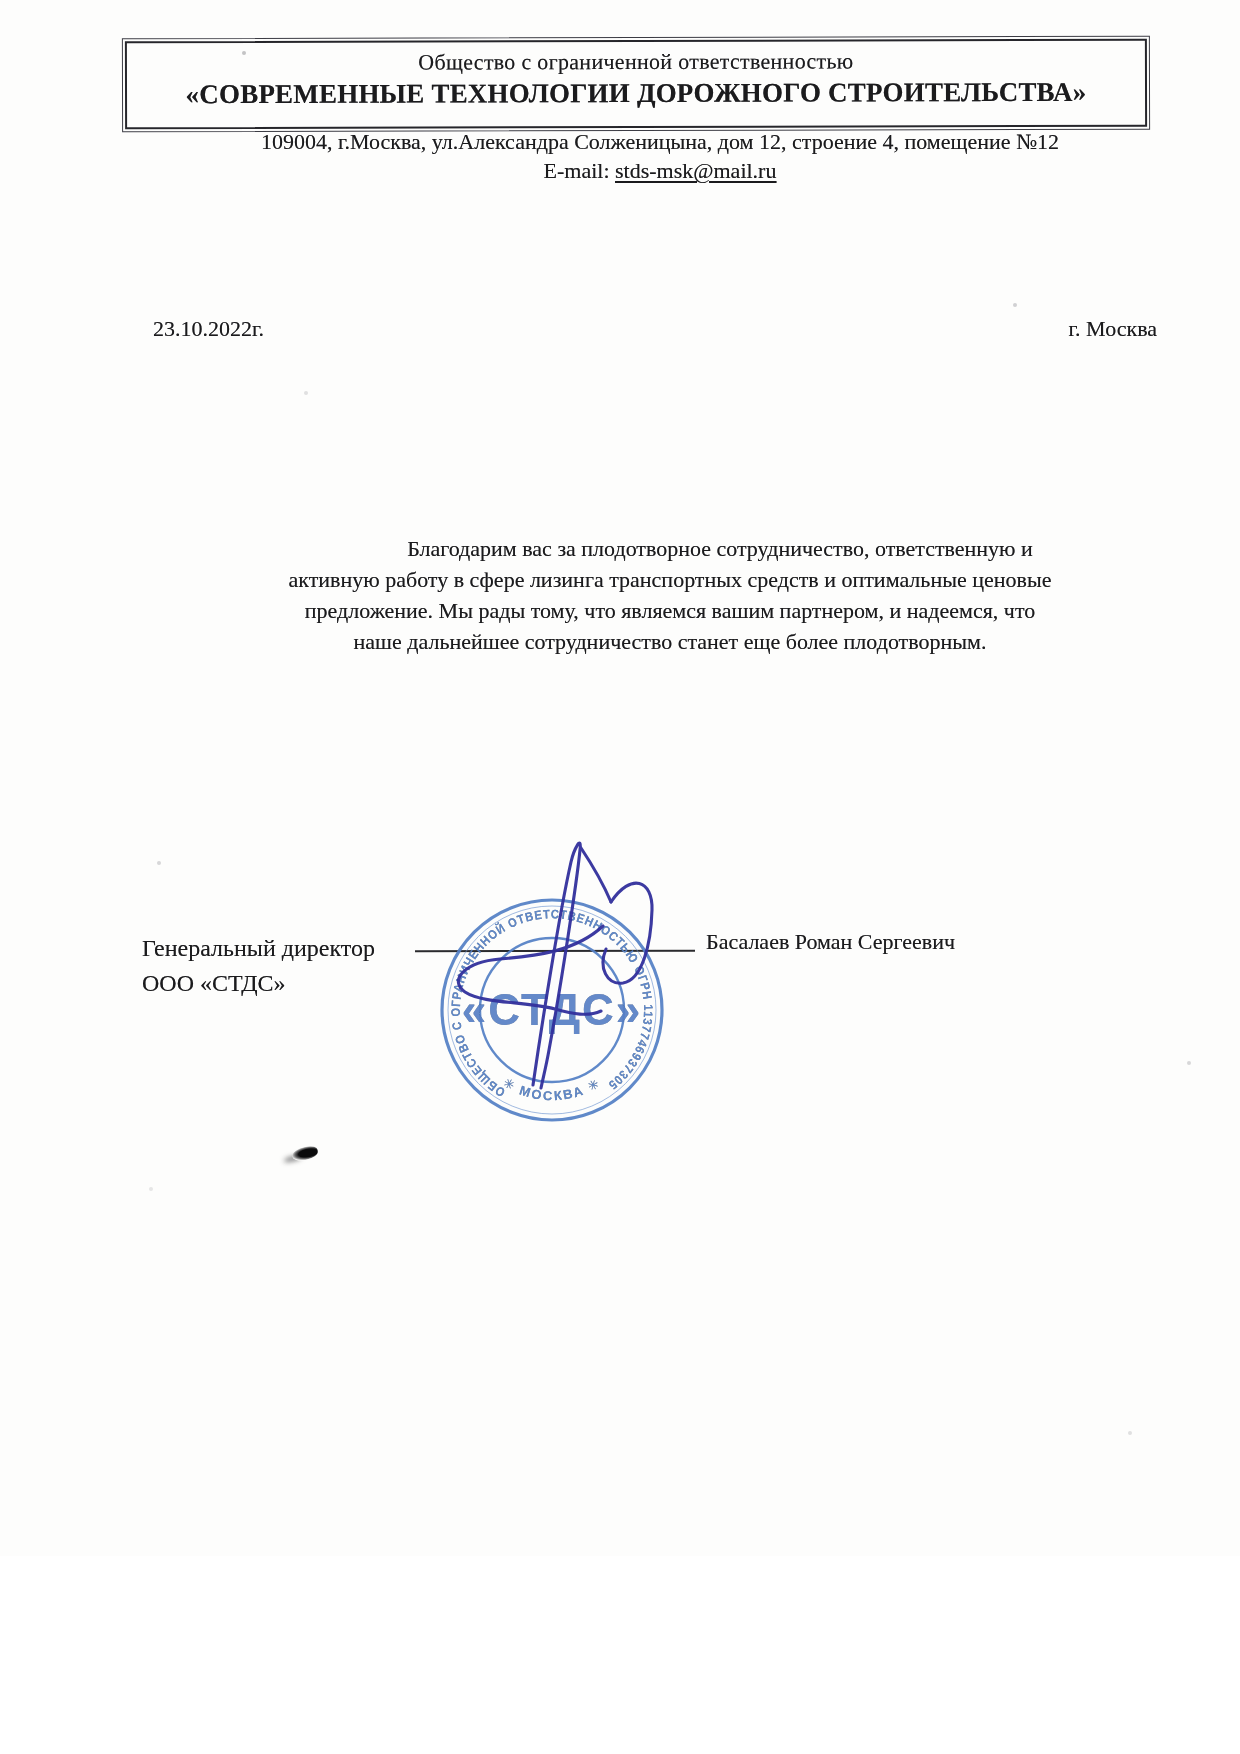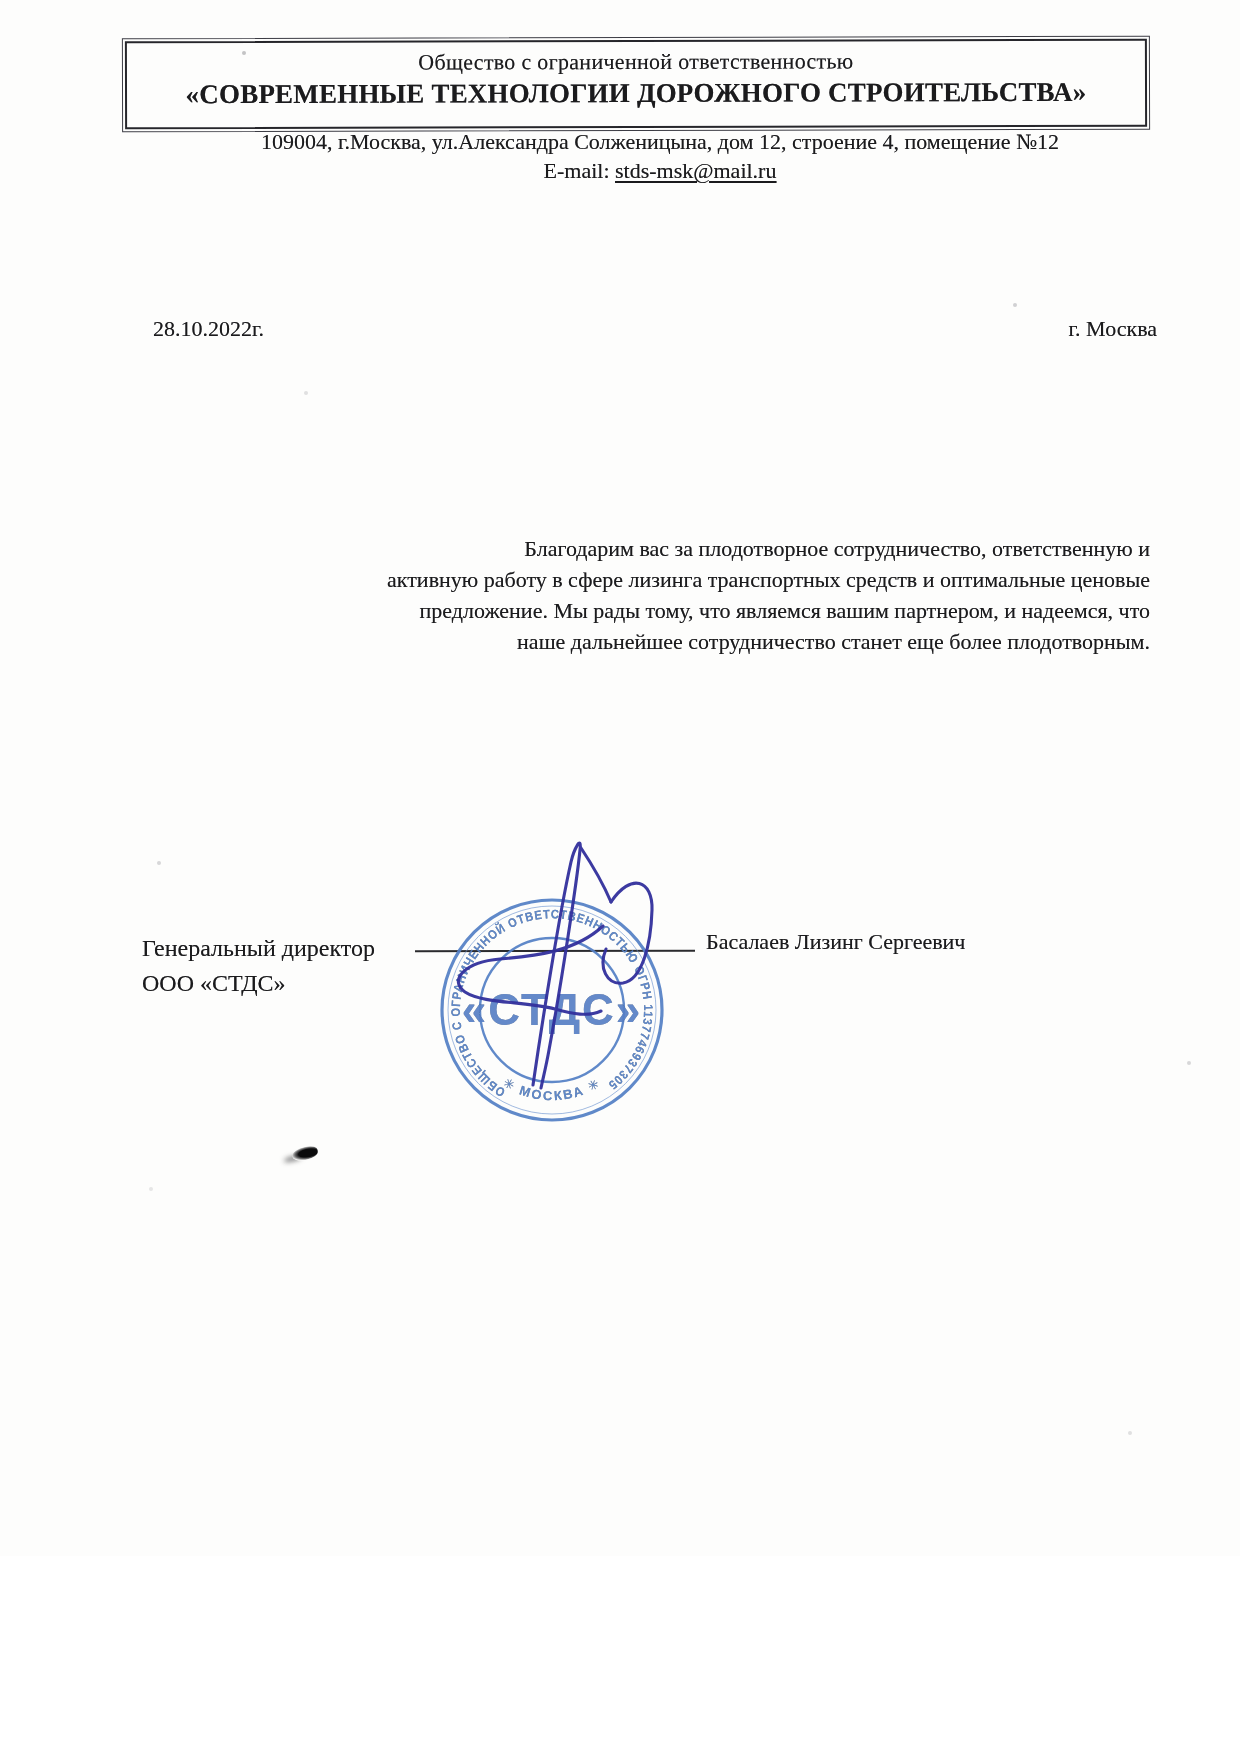--- a/index.html
+++ b/index.html
@@ -37,21 +37,21 @@
   .city{ position:absolute; right:83px; top:0; }
 
   .salutation{
     position:absolute; left:400px; top:429px;
     font-size:23px; font-weight:bold; letter-spacing:.2px;
   }
 
   .para{
     position:absolute; left:190px; width:960px;
     font-size:22px; line-height:31px;
-    white-space:pre-line; text-indent:100px; text-align:right;
+    white-space:pre-line; text-indent:100px; text-align:center;
   }
   .p1{ top:533px; }
   .p2{ top:671px; }
 
   .sig-title{ position:absolute; left:142px; top:931px; font-size:24px; line-height:35px; }
   .sig-line{
     position:absolute; left:415px; top:950px; width:280px; height:2px;
     background:#2b2b2e; transform:rotate(-0.15deg);
   }
   .sig-name{ position:absolute; left:706px; top:929px; font-size:22px; }
@@ -93,36 +93,36 @@
     <div class="org-type">Общество с ограниченной ответственностью</div>
     <div class="org-name">«СОВРЕМЕННЫЕ ТЕХНОЛОГИИ ДОРОЖНОГО СТРОИТЕЛЬСТВА»</div>
   </div>
 
   <div class="contacts">
     <div>109004, г.Москва, ул.Александра Солженицына, дом 12, строение 4, помещение №12</div>
     <div><span>E-mail:</span> <span class="email">stds-msk@mail.ru</span></div>
   </div>
 
   <div class="date-row">
-    <span class="date">28.10.2022г.</span>
+    <span class="date">23.10.2022г.</span>
     <span class="city">г. Москва</span>
   </div>
 
 
   <div class="para p1">Благодарим вас за плодотворное сотрудничество, ответственную и
 активную работу в сфере лизинга транспортных средств и оптимальные ценовые
 предложение. Мы рады тому, что являемся вашим партнером, и надеемся, что
 наше дальнейшее сотрудничество станет еще более плодотворным.</div>
 
   <div class="sig-title">
     <div>Генеральный директор</div>
     <div>ООО «СТДС»</div>
   </div>
   <div class="sig-line"></div>
-  <div class="sig-name">Басалаев Лизинг Сергеевич</div>
+  <div class="sig-name">Басалаев Роман Сергеевич</div>
 
   <svg class="stamp-svg" viewBox="0 0 240 240">
     <defs>
       <path id="arcTop" d="M 74 200 A 92 92 0 1 1 166 200" fill="none"></path>
       <path id="arcBottom" d="M 51 178 A 90 90 0 0 0 189 178" fill="none"></path>
     </defs>
     <circle cx="120" cy="120" r="110" fill="none" stroke="#5581c6" stroke-width="3.2"></circle>
     <circle cx="120" cy="120" r="104" fill="none" stroke="#6f96d2" stroke-width="1" opacity=".7"></circle>
     <circle cx="120" cy="120" r="72" fill="none" stroke="#5581c6" stroke-width="2.4"></circle>
     <text class="stamp-text" font-size="12.5" fill="#5581c6" letter-spacing="1">

